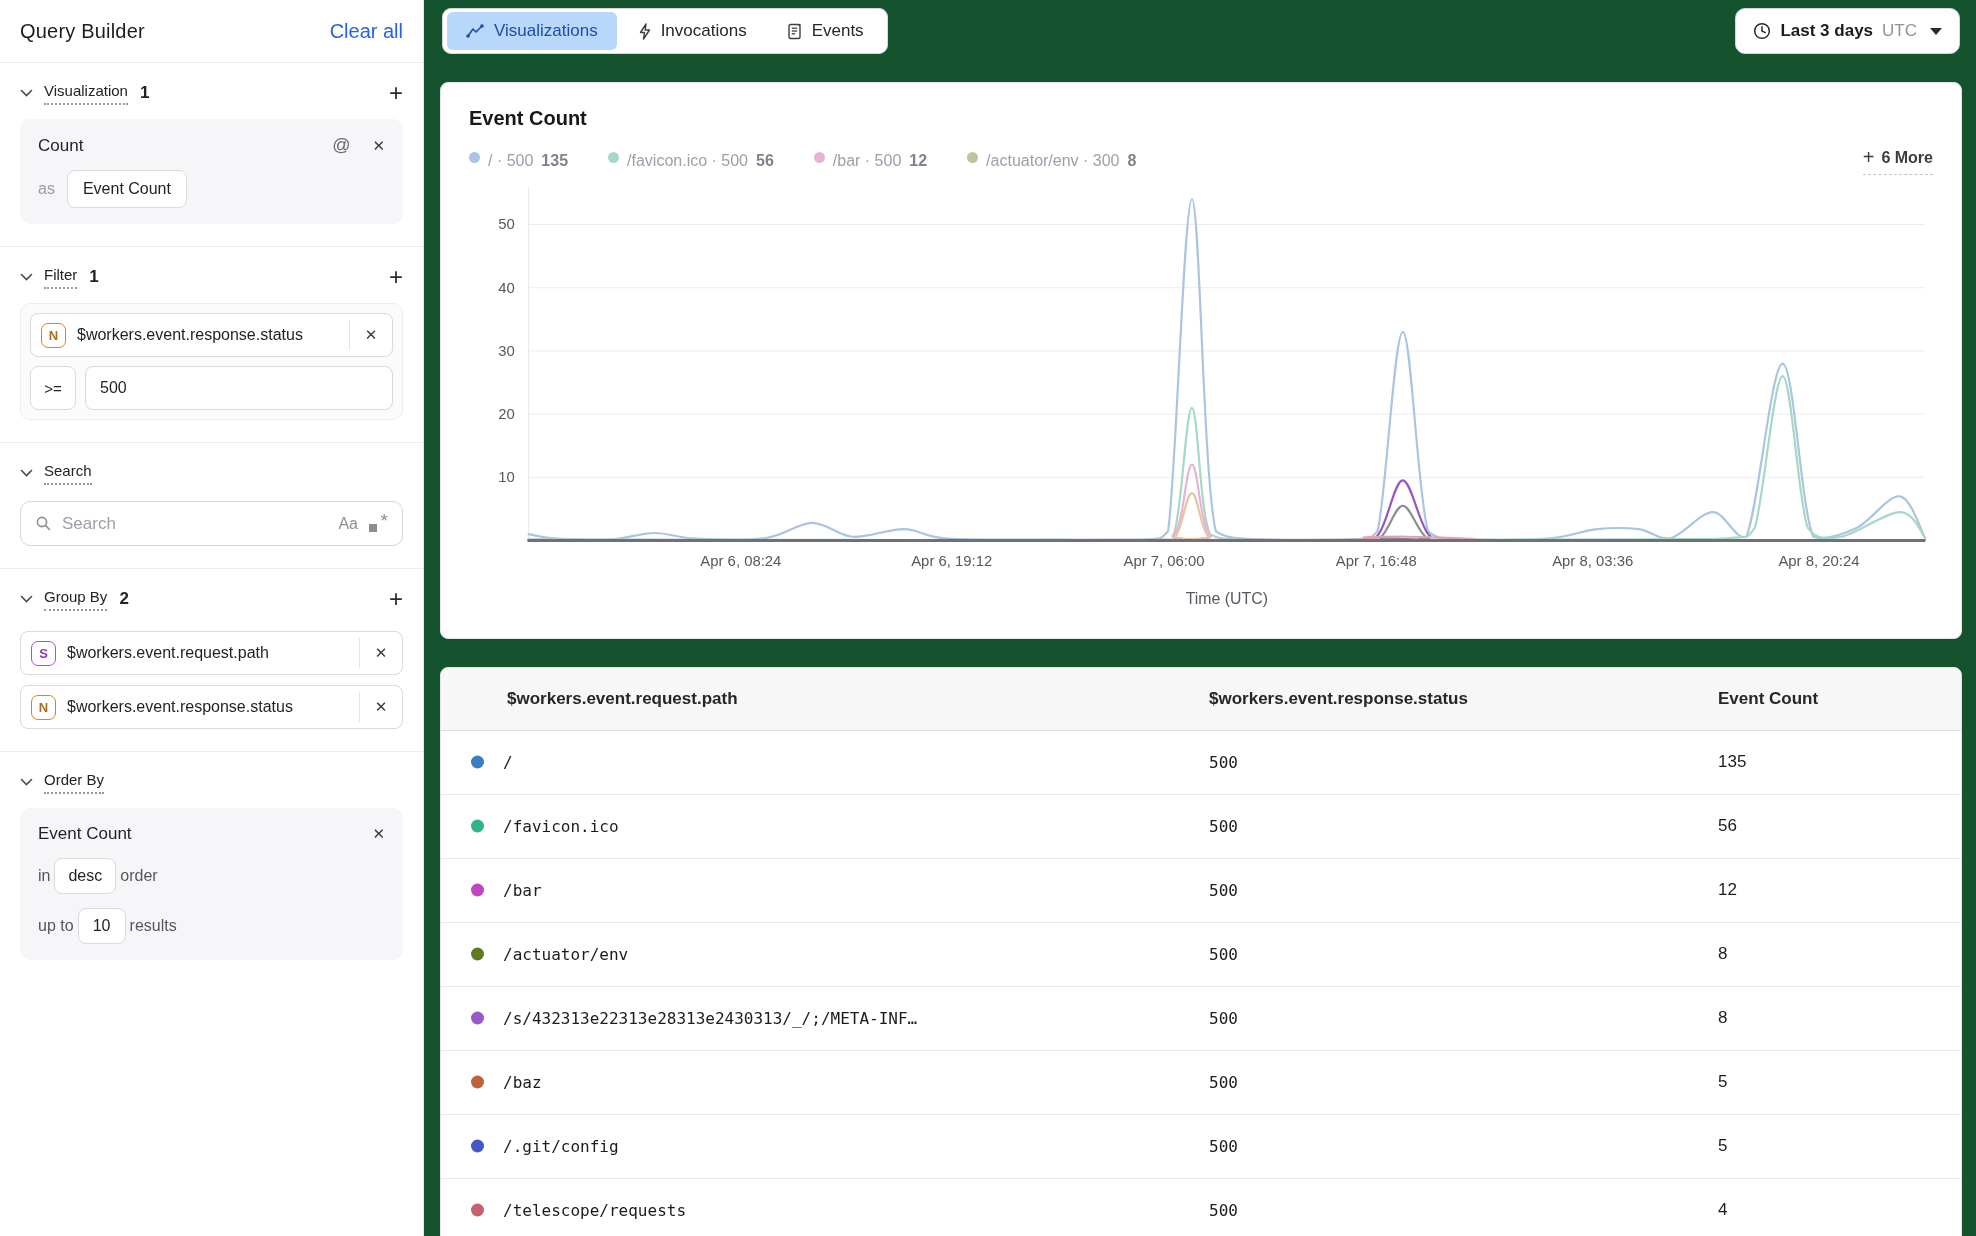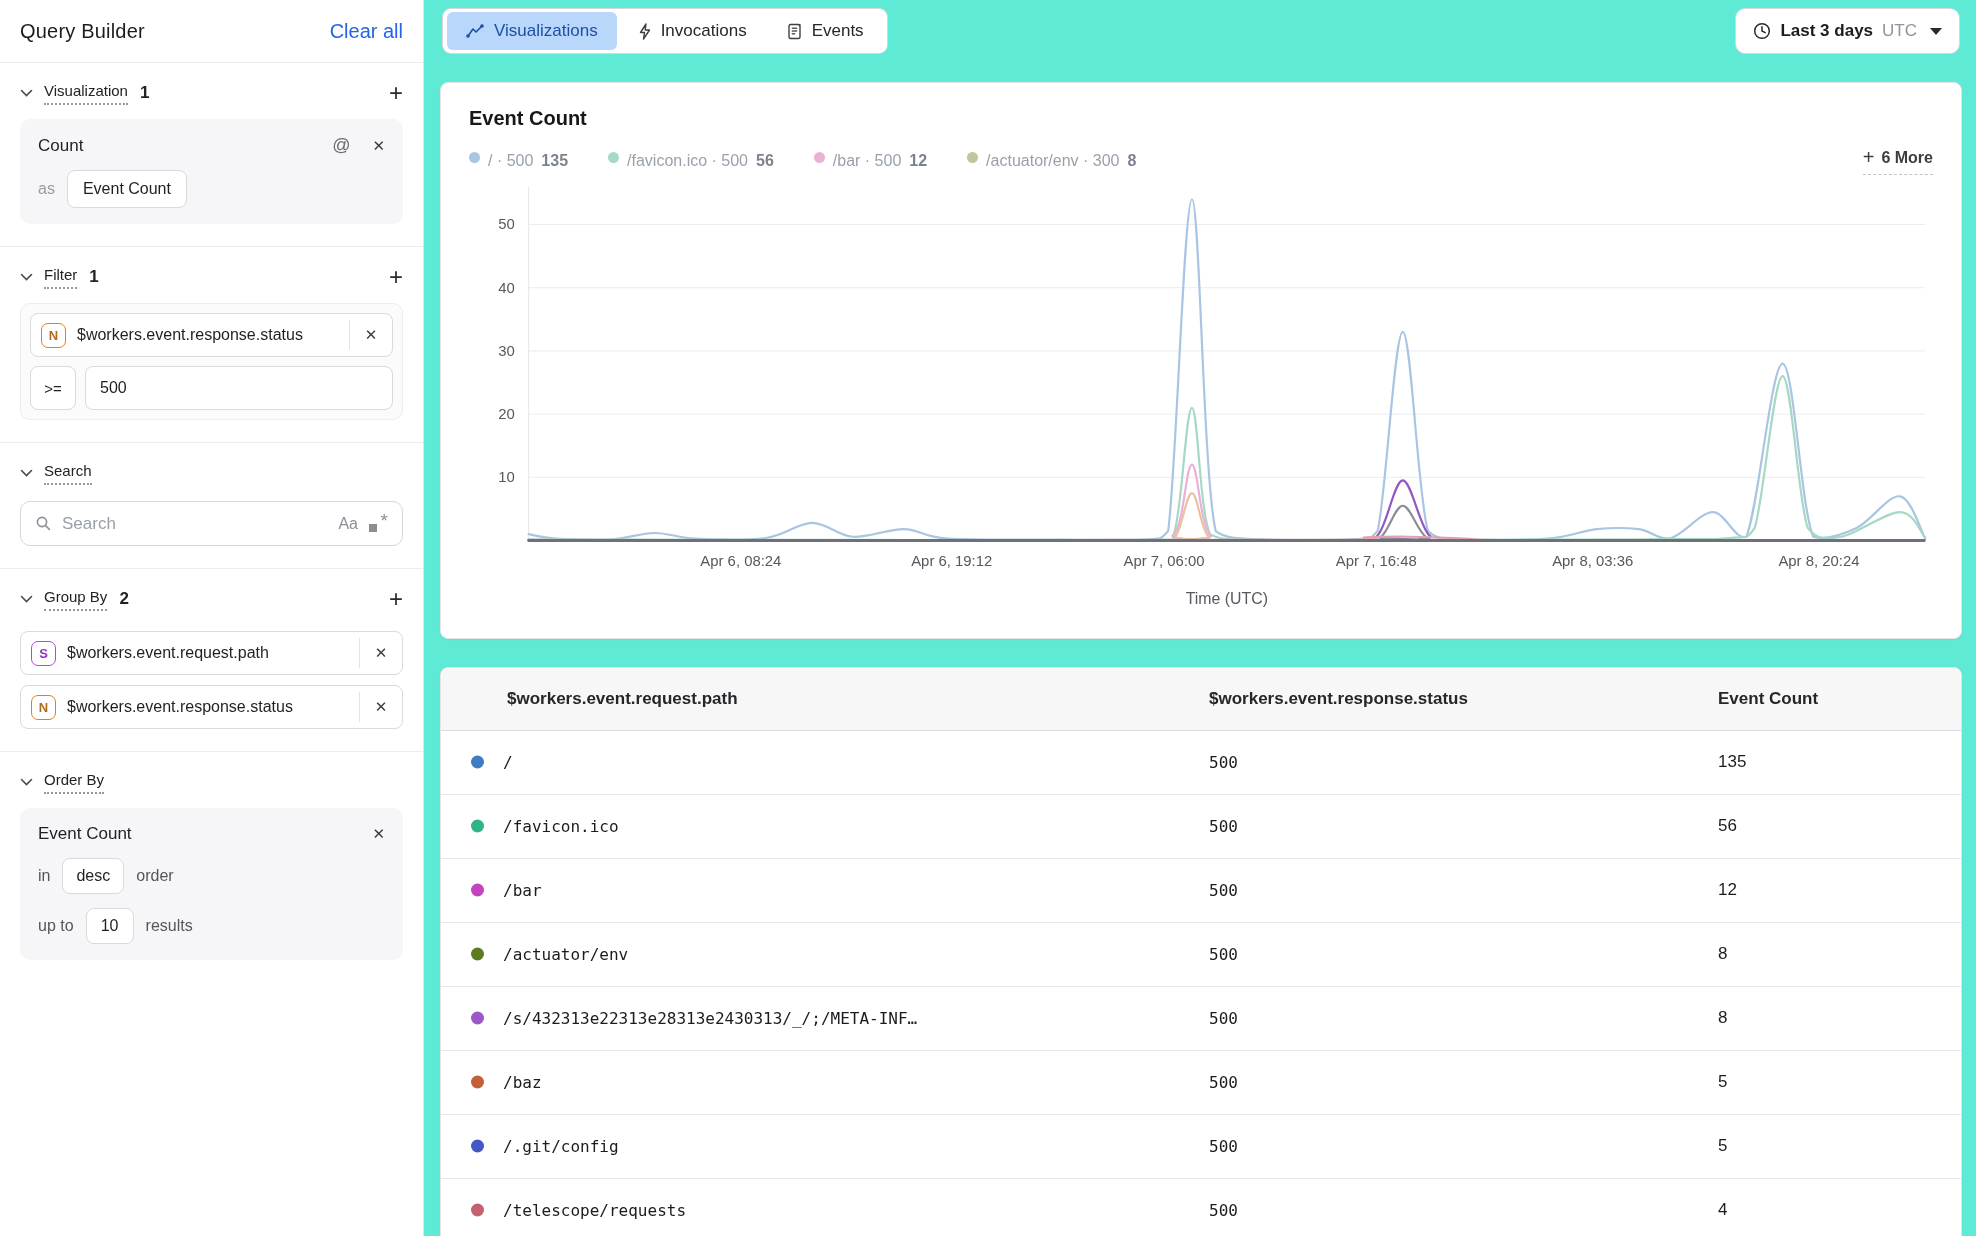--- a/index.html
+++ b/index.html
@@ -53,28 +53,28 @@
   .search-input { border:none; outline:none; flex:1; font-size:17px;
     font-family:"Liberation Sans",sans-serif; color:#1f2024; background:transparent; }
   .search-input::placeholder { color:#9aa0a8; }
   .sicon { color:#8a8f96; display:inline-flex; }
   .aa { font-size:16px; color:#8a8f96; cursor:pointer; }
   .regex { position:relative; width:20px; height:20px; cursor:pointer; }
   .regex .sq { position:absolute; left:1px; bottom:2px; width:8px; height:8px; background:#8a8f96; }
   .regex .ast { position:absolute; right:0; top:-4px; font-size:19px; color:#8a8f96; }
   .gb-row { margin-top:10px; }
   .ob-card { background:#f6f6f8; border-radius:10px; padding:16px 18px; margin-top:4px; }
-  .inline-row { display:flex; align-items:center; gap:12px; margin-top:14px; font-size:16px; color:#55565c; }
+  .inline-row { display:flex; align-items:center; gap:4px; margin-top:14px; font-size:16px; color:#55565c; }
   .mini-box { background:#fff; border:1px solid #d9d9de; border-radius:8px;
     padding:8px 13px; font-size:16px; color:#1f2024; cursor:pointer;
     font-family:"Liberation Sans",sans-serif; }
   .limit-input { width:48px; text-align:center; }
 
   
-  .main { position:absolute; left:424px; top:0; right:0; bottom:0; background:#5eead4; overflow:hidden; }
+  .main { position:absolute; left:424px; top:0; right:0; bottom:0; background:#14532d; overflow:hidden; }
   .topbar { height:62px; display:flex; align-items:flex-start; padding:8px 16px 0 18px; }
   .tabgroup { display:flex; background:#fff; border:1px solid #d6d6db; border-radius:9px;
     padding:4px; gap:2px; height:46px; align-items:center; }
   .tab { display:flex; align-items:center; gap:9px; padding:0 19px; height:38px;
     border-radius:6px; font-size:17px; color:#26272b; cursor:pointer; }
   .tab .ticon { display:inline-flex; color:#3f3f46; }
   .tab.active { background:#b9d7fb; color:#1d4fa4; font-weight:500; }
   .tab.active .ticon { color:#1d4fa4; }
   .timebtn { margin-left:auto; height:46px; background:#fff; border:1px solid #d6d6db;
     border-radius:10px; display:flex; align-items:center; gap:9px; padding:0 17px; cursor:pointer; }

